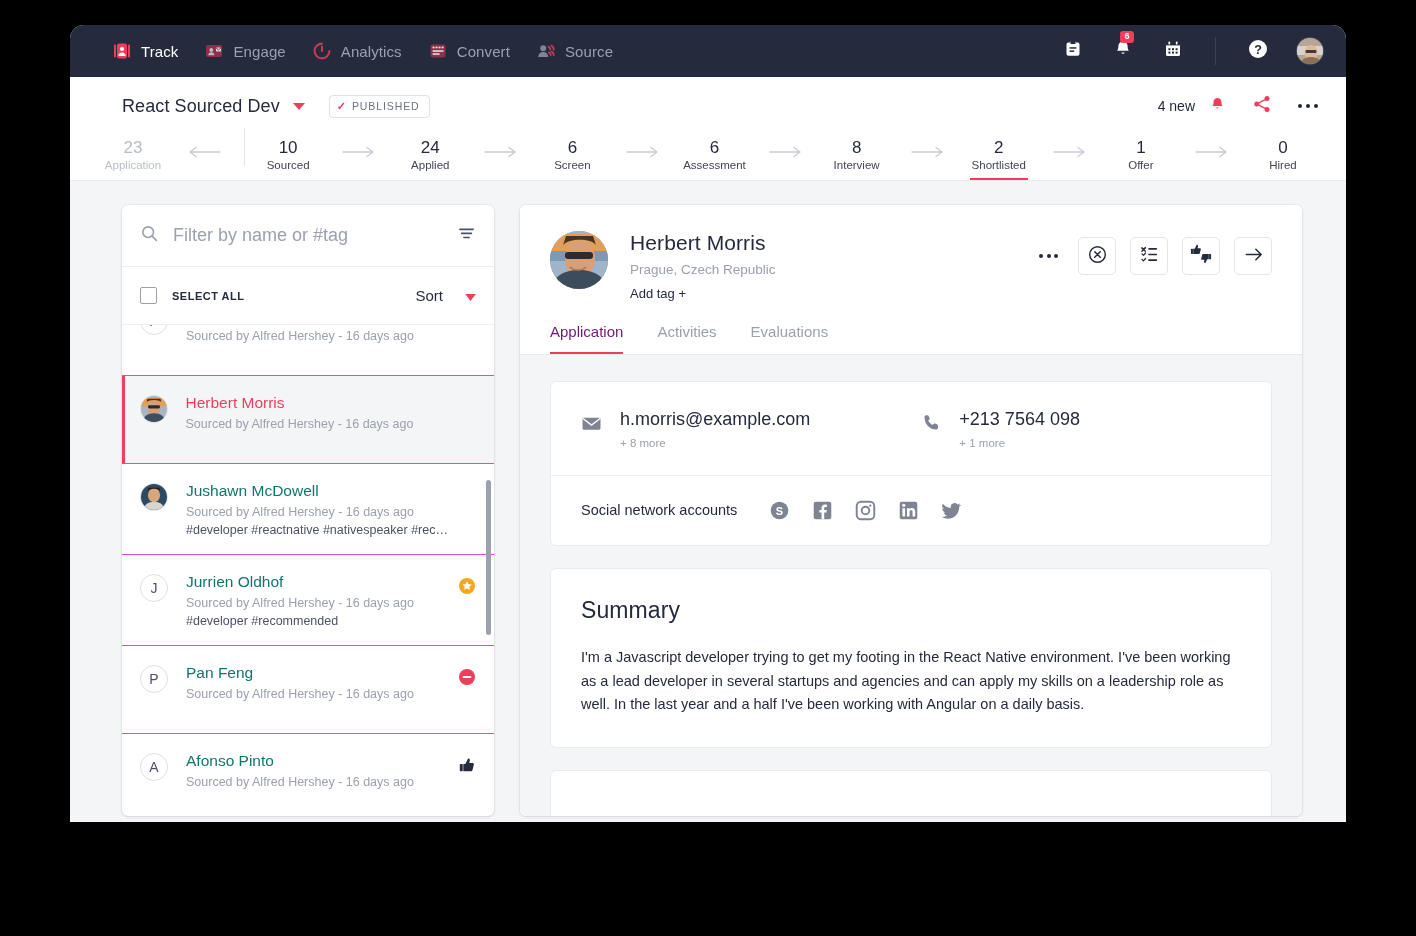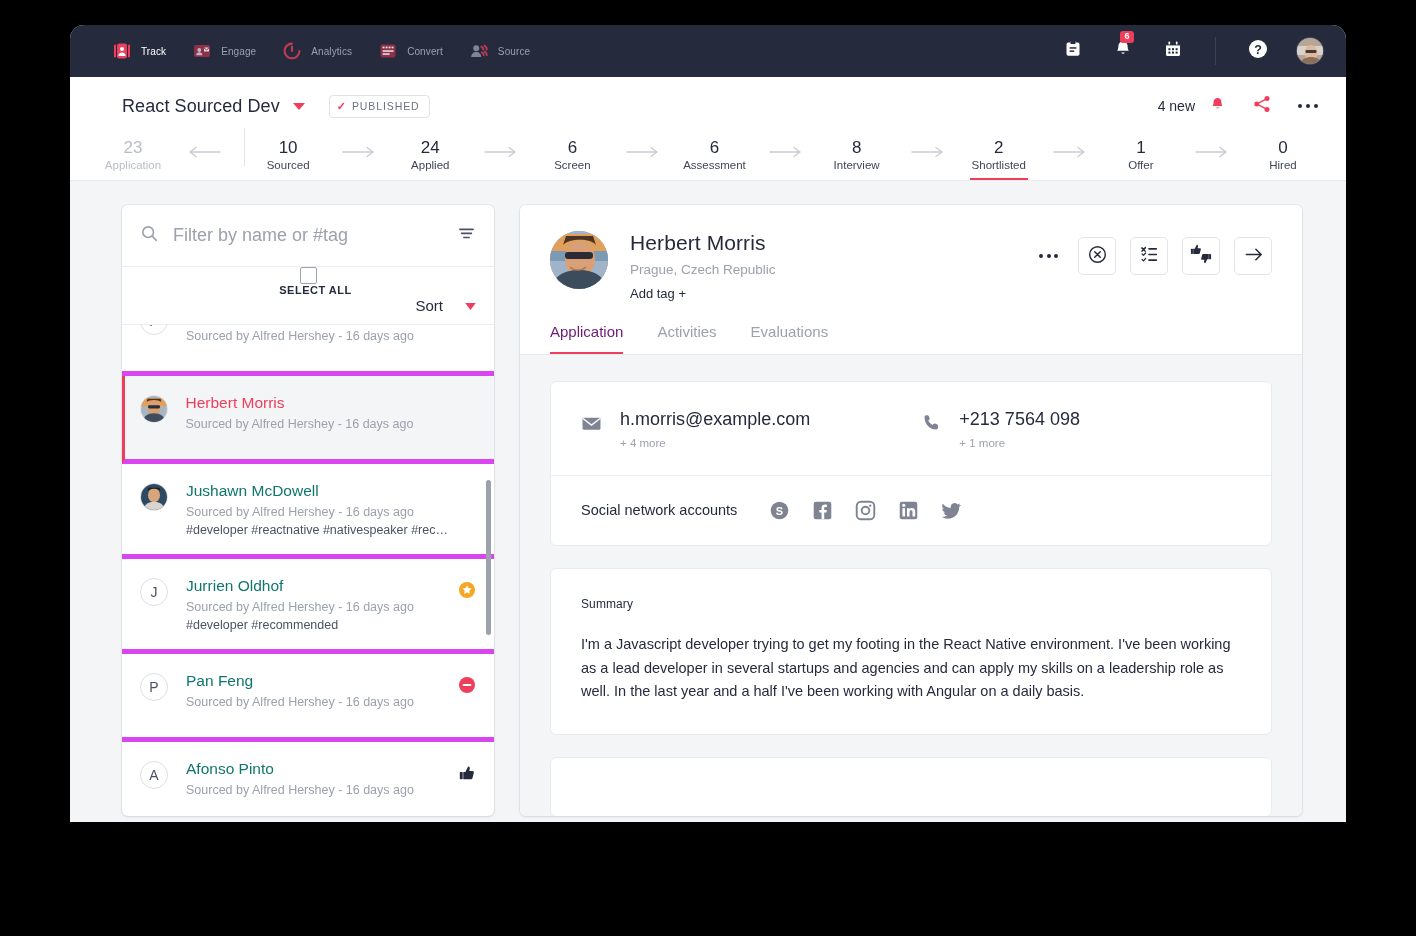--- a/index.html
+++ b/index.html
@@ -40,21 +40,21 @@
     align-items: center;
     padding: 0 22px 0 42px;
   }
   .nav-left { display: flex; align-items: center; gap: 26px; }
   .nav-item {
     display: flex; align-items: center; gap: 9px;
     cursor: pointer;
     height: 52px;
   }
   .nav-label {
-    font-size: 10px;
+    font-size: 15px;
     color: #9aa0ae;
     letter-spacing: .1px;
   }
   .nav-item.active .nav-label { color: #ffffff; }
   .nav-ic { width: 20px; height: 20px; display: block; }
 
   .nav-right {
     margin-left: auto;
     display: flex; align-items: center; gap: 26px;
   }
@@ -211,21 +211,20 @@
     margin-left: 14px;
     background: transparent;
   }
   .search-input::placeholder { color: #9ba1ad; }
 
   .select-row {
     display: flex; align-items: center;
     padding: 0 18px;
     height: 58px;
     border-bottom: 1px solid #edeef1;
-    flex-direction: column;
   }
   .checkbox {
     width: 17px; height: 17px;
     border: 1.6px solid #9ba1ad;
     border-radius: 2px;
     cursor: pointer;
   }
   .select-all-lbl {
     margin-left: 15px;
     font-size: 11px;
@@ -243,21 +242,21 @@
   .cand-scroll {
     flex: 1;
     overflow: hidden;
     position: relative;
   }
   .cand-inner { position: absolute; left: 0; right: 0; top: -37px; }
 
   .cand {
     display: flex; align-items: flex-start;
     padding: 17px 18px 17px 18px;
-    border-bottom: 5px solid #d946ef;
+    border-bottom: 1px solid #d946ef;
     position: relative;
     cursor: pointer;
     min-height: 88px;
   }
   .cand.selected {
     background: #f4f5f7;
     border-left: 3.5px solid #ef3e5c;
     padding-left: 14.5px;
   }
   .cand-av {
@@ -421,21 +420,21 @@
   .social-row {
     display: flex; align-items: center;
     padding: 24px 30px 24px;
   }
   .social-lbl { font-size: 14.5px; color: #252b3d; }
   .social-icons { display: flex; align-items: center; gap: 22px; margin-left: 32px; }
   .social-ic { cursor: pointer; display: flex; }
 
   .summary-card { padding: 28px 30px 30px; }
   .summary-title {
-    font-size: 12px;
+    font-size: 23px;
     color: #252b3d;
     letter-spacing: .1px;
   }
   .summary-body {
     font-size: 14.5px;
     color: #252b3d;
     line-height: 1.64;
     margin-top: 22px;
     max-width: 660px;
   }
@@ -909,21 +908,21 @@
             <div class="contact-row">
               <div class="contact-item">
                 <span>
                   <svg width="21" height="21" viewBox="0 0 22 22" style="margin-top:3px;">
                     <rect x="1.6" y="5" width="18.8" height="12.5" rx="1.2" fill="#7f8493"></rect>
                     <path d="M2 5.8l9 6.8 9-6.8" fill="none" stroke="#fff" stroke-width="1.5"></path>
                   </svg>
                 </span>
                 <div class="contact-txt">
                   <div class="contact-main">h.morris@example.com</div>
-                  <div class="contact-more">+ 4 more</div>
+                  <div class="contact-more">+ 8 more</div>
                 </div>
               </div>
 
               <div class="contact-item phone">
                 <span>
                   <svg width="19" height="19" viewBox="0 0 22 22" style="margin-top:3px;">
                     <path d="M6.2 2.5c.8 0 1.4.5 1.7 1.2l.9 2.3c.3.7.1 1.4-.5 1.9l-1.1.9c1 2.2 2.8 4 5 5l.9-1.1c.5-.6 1.2-.8 1.9-.5l2.3.9c.7.3 1.2.9 1.2 1.7v2.3c0 1.1-.9 2-2 2C9.2 19.1 2.9 12.8 2.9 4.5c0-1.1.9-2 2-2z" fill="#7f8493"></path>
                   </svg>
                 </span>
                 <div class="contact-txt">

